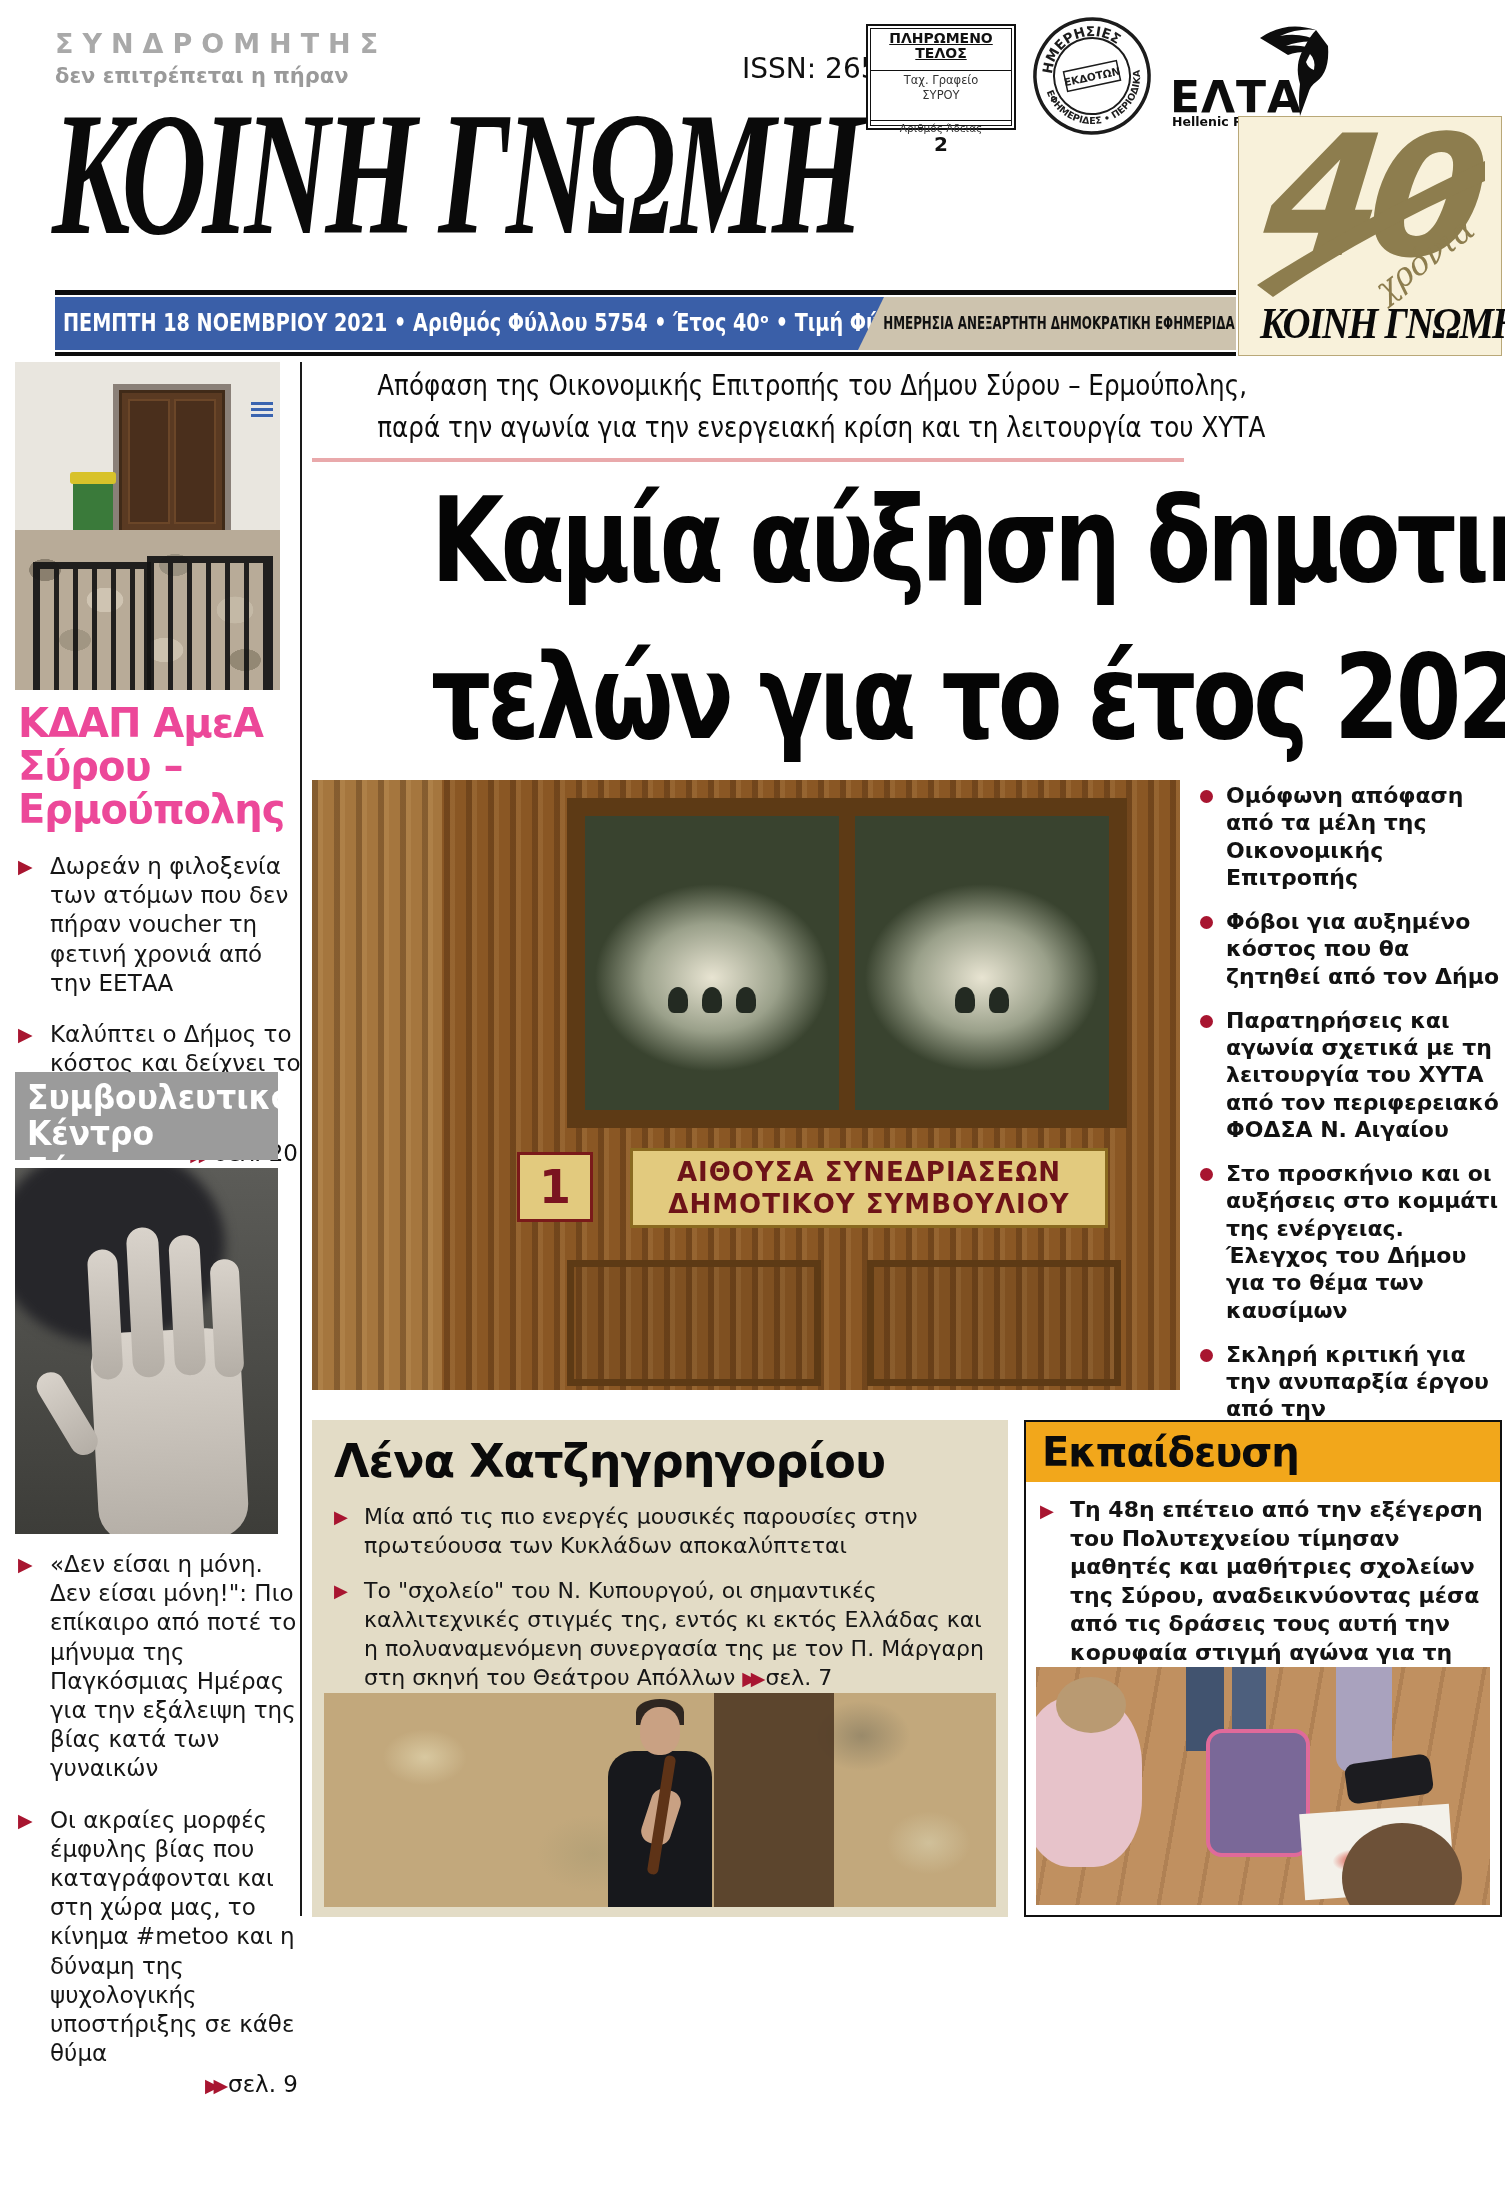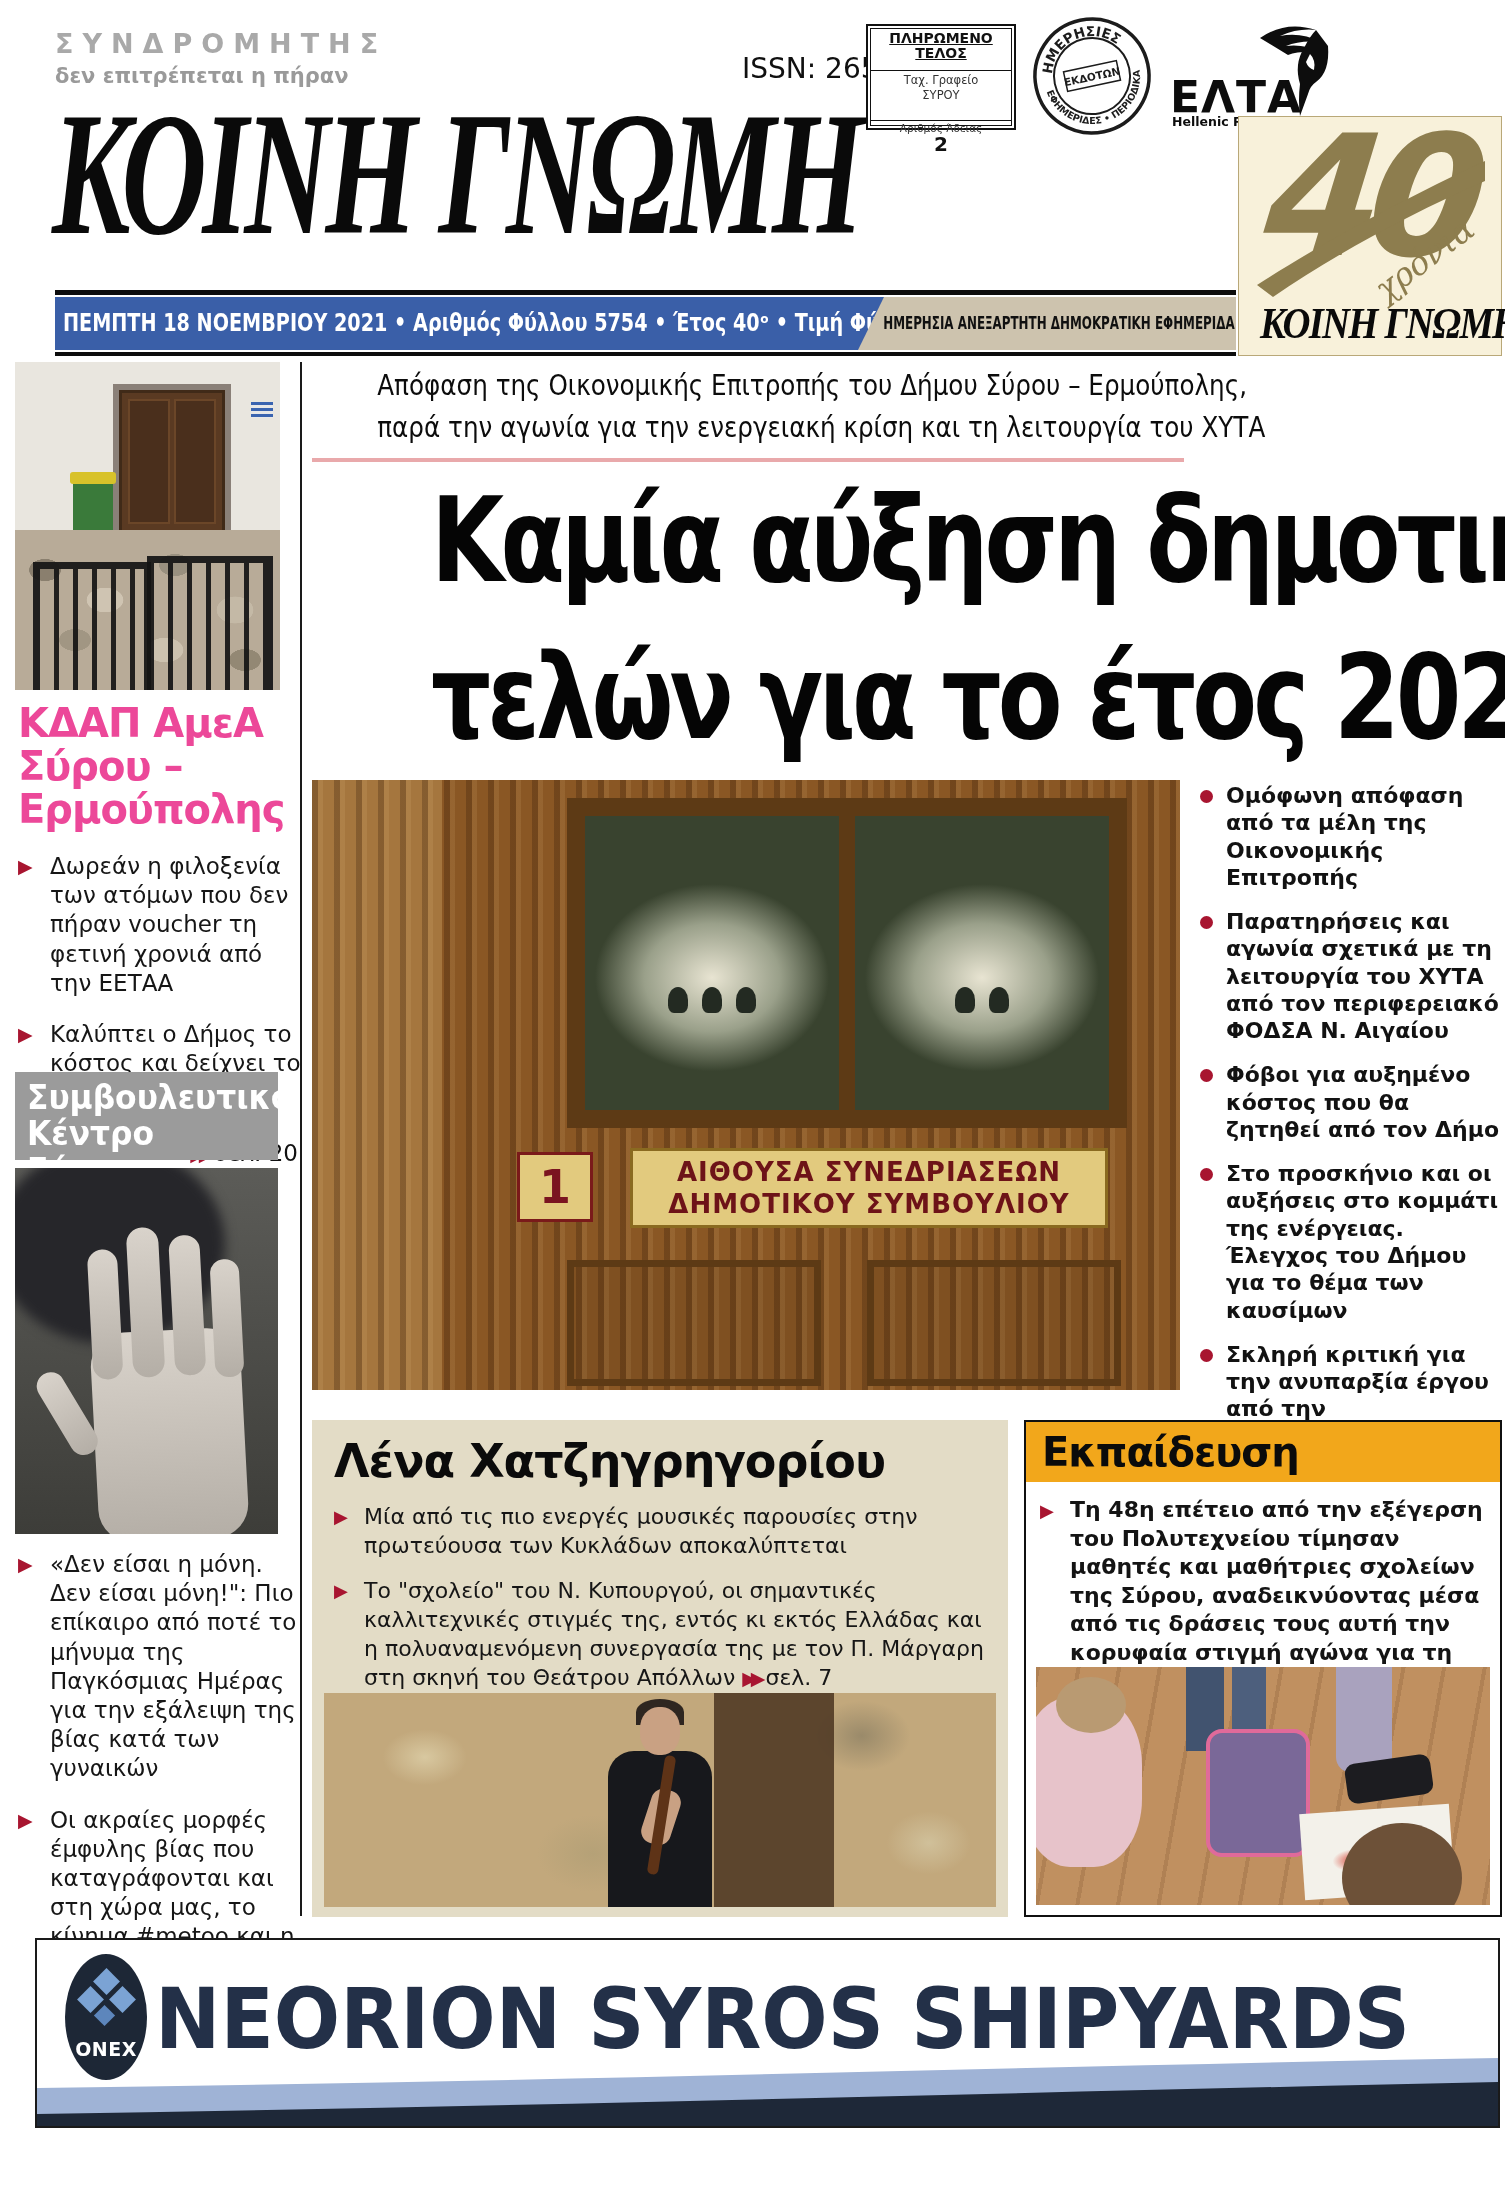--- a/index.html
+++ b/index.html
@@ -348,22 +348,22 @@
     <div class="plaque-main">
       <div>ΑΙΘΟΥΣΑ ΣΥΝΕΔΡΙΑΣΕΩΝ</div>
       <div>ΔΗΜΟΤΙΚΟΥ ΣΥΜΒΟΥΛΙΟΥ</div>
     </div>
     <div class="door-panel dp1"></div>
     <div class="door-panel dp2"></div>
   </div>
 
   <div class="abs key-points">
     <div class="item"><span>Ομόφωνη απόφαση από τα μέλη της Οικονομικής Επιτροπής</span></div>
+    <div class="item"><span>Φόβοι για αυξημένο κόστος που θα ζητηθεί από τον Δήμο</span></div>
     <div class="item"><span>Παρατηρήσεις και αγωνία σχετικά με τη λειτουργία του ΧΥΤΑ από τον περιφερειακό ΦΟΔΣΑ Ν. Αιγαίου</span></div>
-    <div class="item"><span>Φόβοι για αυξημένο κόστος που θα ζητηθεί από τον Δήμο</span></div>
     <div class="item"><span>Στο προσκήνιο και οι αυξήσεις στο κομμάτι της ενέργειας. Έλεγχος του Δήμου για το θέμα των καυσίμων</span></div>
     <div class="item">
       <span>Σκληρή κριτική για την ανυπαρξία έργου από την Αντιδημαρχία Πολιτισμού</span>
       <span class="inline-ref"> <span class="arrows">▶▶</span><span>σελ. 10 - 11</span></span>
     </div>
   </div>
 
   <div class="abs lena-box">
     <div class="lena-title">Λένα Χατζηγρηγορίου</div>
     <div class="lena-bullets">
@@ -401,28 +401,14 @@
       <div class="legs-grey"></div>
       <div class="backpack"></div>
       <div class="paper">
           <div class="drawing"></div>
         </div>
       <div class="pencil-case"></div>
       <div class="kid2-head"></div>
     </div>
   </div>
 
-  <div class="abs banner">
-    <div class="onex-oval">
-      <div class="diamond d1"></div>
-      <div class="diamond d2"></div>
-      <div class="diamond d3"></div>
-      <div class="diamond d4"></div>
-      <div class="onex-text">ONEX</div>
-    </div>
-    <div class="banner-title">NEORION SYROS SHIPYARDS</div>
-    <svg class="banner-waves" viewBox="0 0 1461 70" preserveAspectRatio="none">
-      <path d="M0,32 C500,26 1000,10 1461,2 L1461,30 C1000,38 500,52 0,60 Z" fill="#9fb3d6"></path>
-      <path d="M0,58 C500,50 1000,36 1461,26 L1461,70 L0,70 Z" fill="#1e2838"></path>
-    </svg>
-  </div>
 
 </div>
 
 </body></html>

